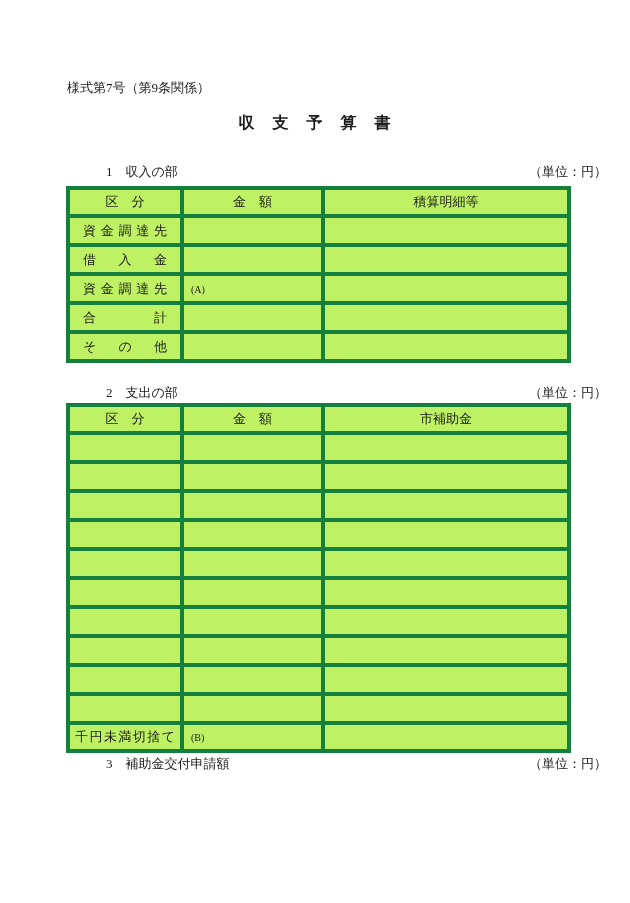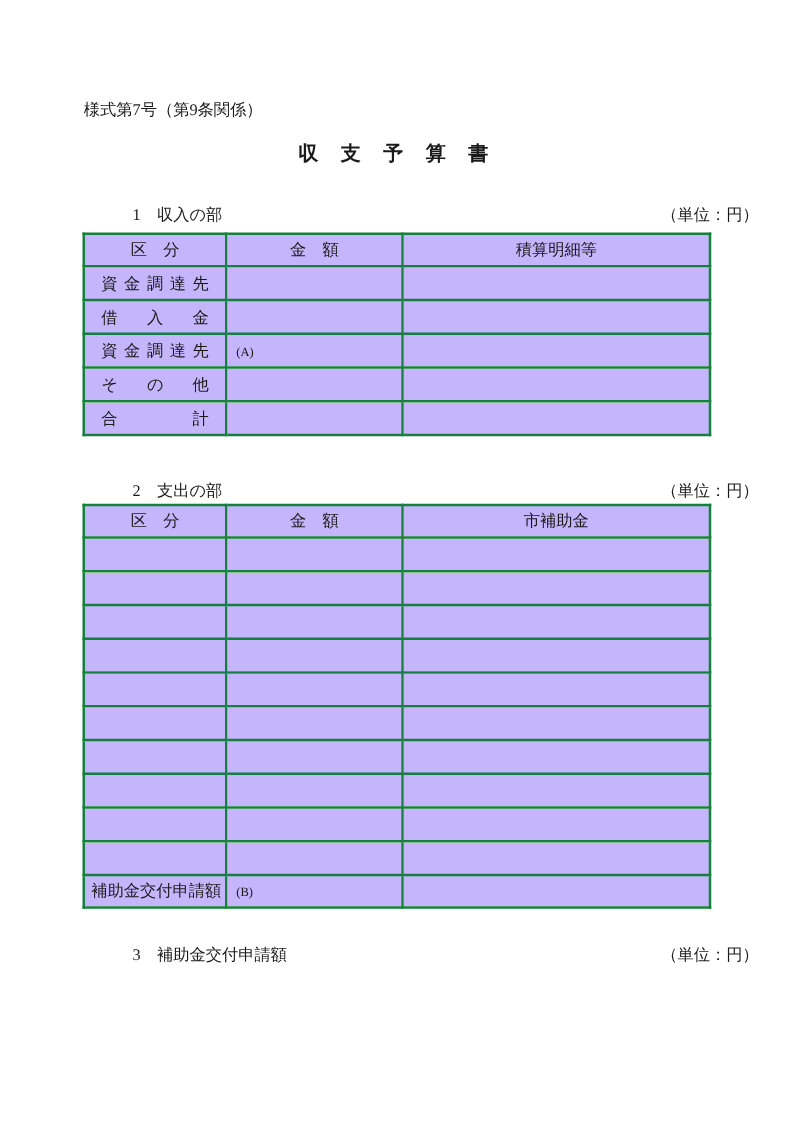--- a/index.html
+++ b/index.html
@@ -61,24 +61,24 @@
     left: 66px;
     width: 501px;
     border-collapse: collapse;
     table-layout: fixed;
     font-size: 13px;
   }
   table.t1 { top: 186px; }
   table.t2 { top: 403px; }
   table.t3 { top: 778px; }
   .doc-tbl td {
-    border: 2px solid #15803d;
+    border: 4px solid #15803d;
     padding: 0;
     vertical-align: middle;
-    background: #c4b5fd;
+    background: #bef264;
     overflow: hidden;
     white-space: nowrap;
   }
   .col-cat { width: 114px; }
   .col-amt { width: 141px; }
   .col-det { width: 246px; }
   .hrow td {
     height: 24px;
     text-align: center;
     font-weight: normal;
@@ -158,26 +158,26 @@
         <td class="cat">借入金</td>
         <td class="amt"><span class="marker"></span></td>
         <td></td>
       </tr>
       <tr class="drow">
         <td class="cat">資金調達先</td>
         <td class="amt"><span class="marker">(A)</span></td>
         <td></td>
       </tr>
       <tr class="drow">
+        <td class="cat">合計</td>
+        <td class="amt"><span class="marker"></span></td>
+        <td></td>
+      </tr>
+      <tr class="drow">
         <td class="cat">その他</td>
-        <td class="amt"><span class="marker"></span></td>
-        <td></td>
-      </tr>
-      <tr class="drow">
-        <td class="cat">合計</td>
         <td class="amt"><span class="marker"></span></td>
         <td></td>
       </tr>
     </tbody>
   </table>
 
   <div class="sec-head s2">
     <span>2　支出の部</span>
     <span>（単位：円）</span>
   </div>
@@ -238,21 +238,21 @@
           <td></td>
           <td></td>
           <td></td>
         </tr>
       <tr class="drow">
           <td></td>
           <td></td>
           <td></td>
         </tr>
       <tr class="trow">
-        <td class="cat-total">補助金交付申請額</td>
+        <td class="cat-total">千円未満切捨て</td>
         <td class="amt"><span class="marker">(B)</span></td>
         <td></td>
       </tr>
     </tbody>
   </table>
 
 
   <div class="sec-head s3">
     <span>3　補助金交付申請額</span>
     <span>（単位：円）</span>

